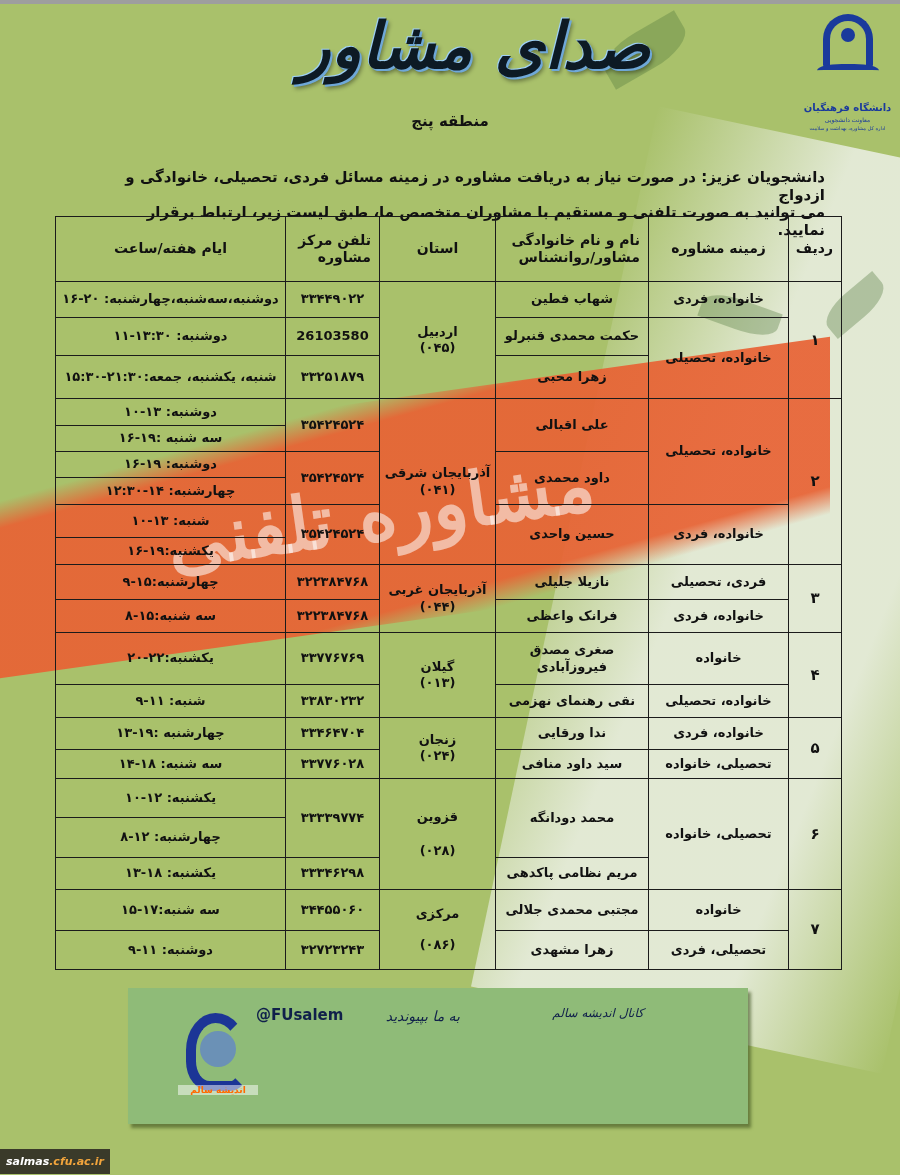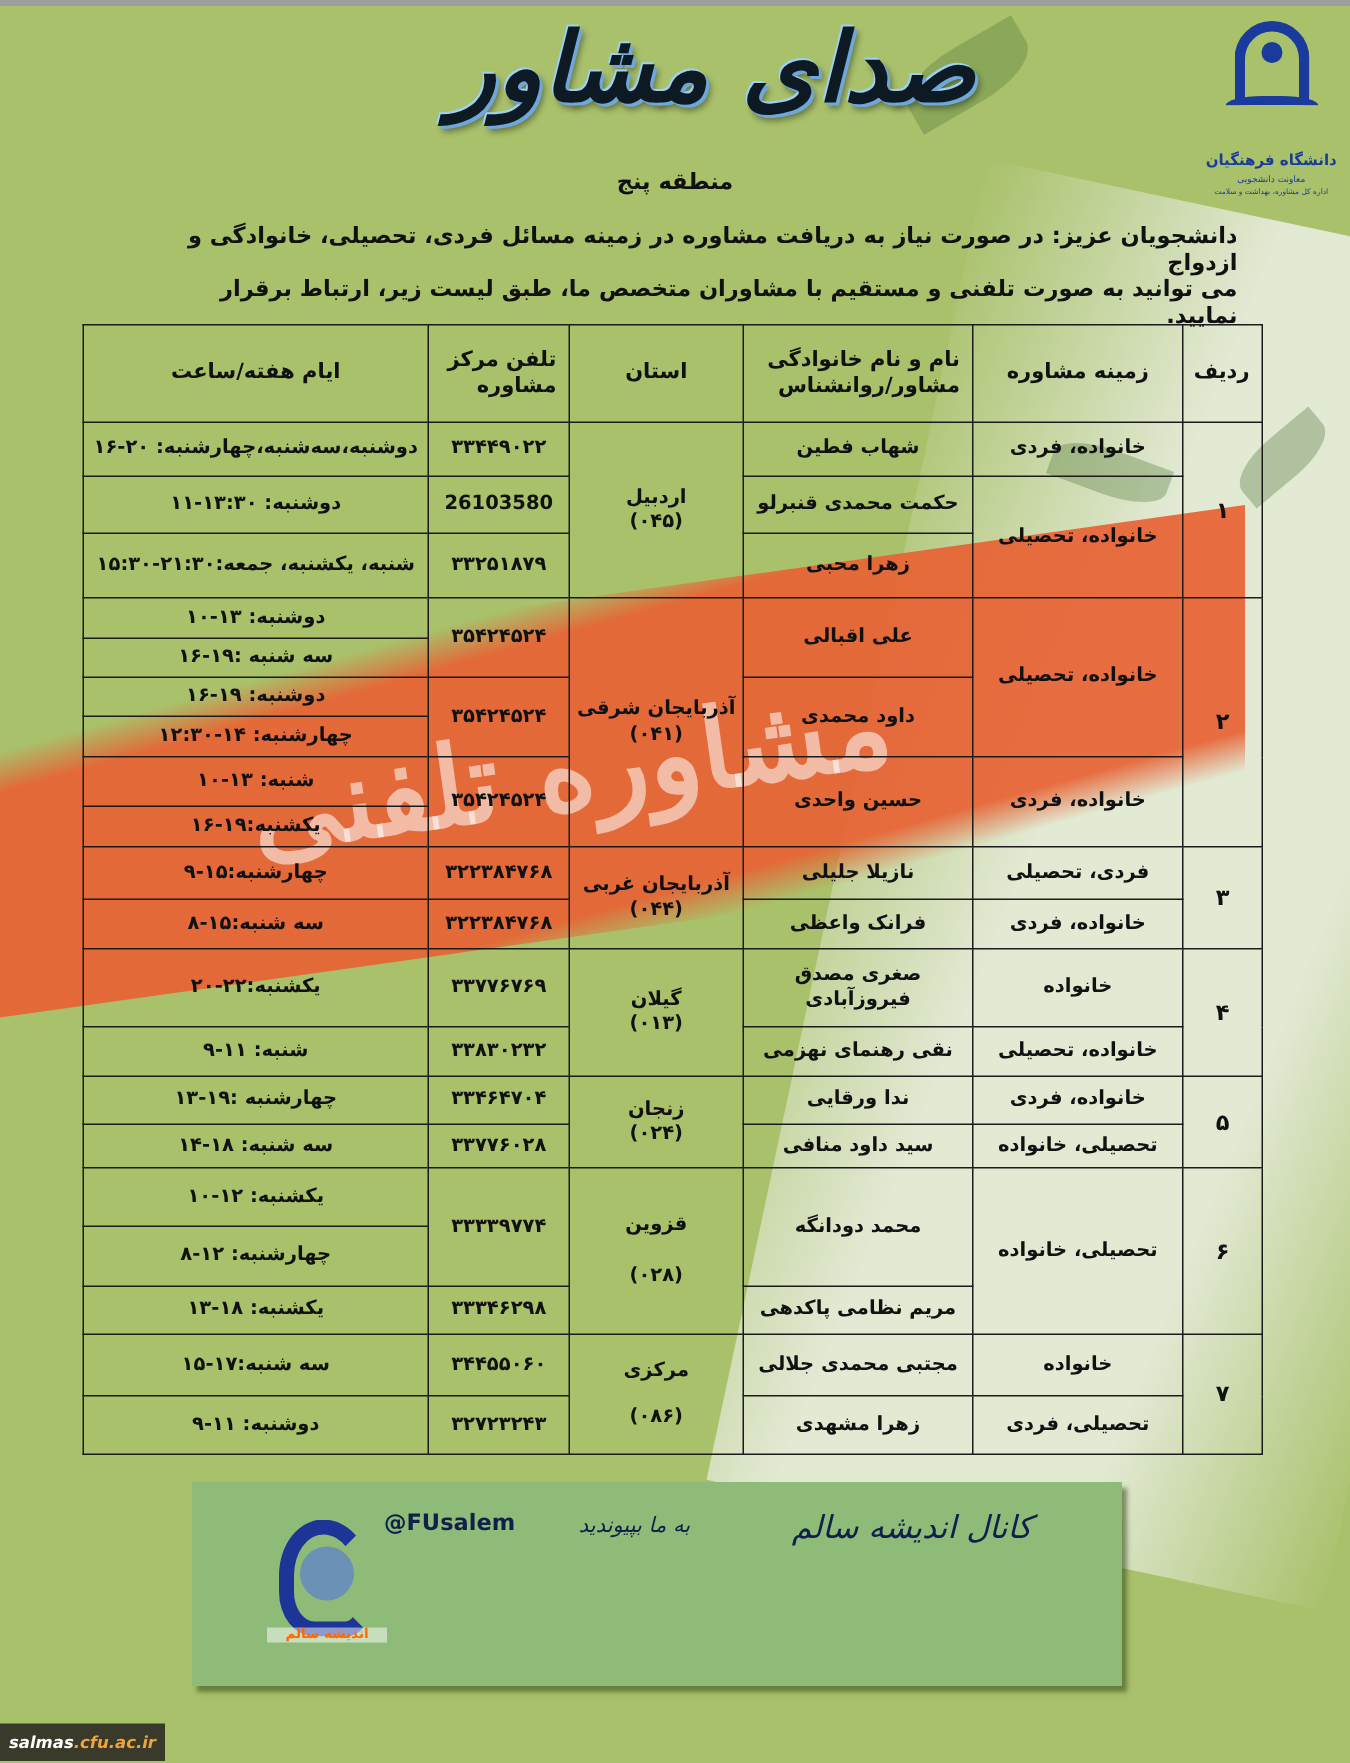--- a/index.html
+++ b/index.html
@@ -42,21 +42,21 @@
   .logo { position: absolute; left: 800px; top: 14px; width: 95px; height: 125px; text-align: center; }
   .logo-mark { width: 62px; height: 72px; margin: 0 auto; position: relative; }
   .logo-mark .arch { position: absolute; left: 6px; top: 0; width: 50px; height: 56px; border: 7px solid #1a3a9c; border-radius: 26px 26px 6px 6px; border-bottom-width: 0; }
   .logo-mark .dot { position: absolute; left: 24px; top: 14px; width: 14px; height: 14px; border-radius: 50%; background: #1a3a9c; }
   .logo-mark .book { position: absolute; left: 0; top: 50px; width: 62px; height: 16px; border-top: 6px solid #1a3a9c; border-radius: 40% 40% 0 0; }
   .logo-name { font-size: 10px; font-weight: bold; color: #1a3a9c; direction: rtl; margin-top: 16px; }
   .logo-sub1 { font-size: 6px; color: #1a3a9c; direction: rtl; margin-top: 3px; }
   .logo-sub2 { font-size: 5px; color: #1a3a9c; direction: rtl; margin-top: 2px; white-space: nowrap; }
 
   .region { position: absolute; left: 380px; top: 112px; width: 140px; text-align: center; font-size: 15px; font-weight: bold; direction: rtl; }
-  .intro { position: absolute; left: 120px; width: 705px; direction: rtl; text-align: right; font-size: 15px; font-weight: bold; }
+  .intro { position: absolute; left: 120px; width: 705px; direction: rtl; text-align: right; font-size: 15px; font-weight: bold; margin-top: 20px; }
   .intro.l1 { top: 148px; }
   .intro.l2 { top: 183px; }
 
   
   table.grid {
     position: absolute; left: 55px; top: 216px; width: 786px;
     border-collapse: collapse; direction: rtl; table-layout: fixed;
     font-size: 13px; font-weight: bold;
   }
   table.grid th, table.grid td {
@@ -75,21 +75,21 @@
 
   
   .footer-box {
     position: absolute; left: 128px; top: 988px; width: 620px; height: 136px;
     background: #8fbb78; box-shadow: 3px 4px 3px rgba(60,80,30,0.6);
   }
   .footer-logo { position: absolute; left: 50px; top: 25px; width: 80px; height: 95px; }
   .footer-logo .head { position: absolute; left: 8px; top: 0; width: 62px; height: 78px; border: 10px solid #1c3596; border-radius: 50% 55% 30% 40%; border-right-color: transparent; }
   .footer-logo .inner { position: absolute; left: 22px; top: 18px; width: 36px; height: 36px; background: #5b7fd0; border-radius: 50%; opacity: 0.7; }
   .footer-logo .lbl { position: absolute; left: 0; top: 72px; width: 80px; font-size: 9px; color: #ff6a00; font-weight: bold; direction: rtl; text-align: center; background: rgba(255,255,255,0.5); }
-  .channel { position: absolute; left: 380px; top: 18px; width: 180px; font-family: "DejaVu Serif", serif; font-style: italic; font-size: 21px; direction: rtl; text-align: right; color: #10204a; }
+  .channel { position: absolute; left: 380px; top: 18px; width: 180px; font-family: "DejaVu Serif", serif; font-style: italic; font-size: 12px; direction: rtl; text-align: center; color: #10204a; }
   .join { position: absolute; left: 222px; top: 20px; width: 110px; font-family: "DejaVu Serif", serif; font-style: italic; font-size: 14px; direction: rtl; text-align: right; color: #10204a; }
   .handle { position: absolute; left: 128px; top: 18px; font-size: 15px; font-weight: bold; color: #10204a; }
   .desc { position: absolute; left: 210px; top: 60px; width: 390px; font-family: "DejaVu Serif", serif; font-style: italic; font-size: 15px; direction: rtl; text-align: right; color: #10204a; }
 
   .site-badge { position: absolute; left: 0; top: 1149px; padding: 6px 6px; background: #3a3a2a; font-size: 11px; font-weight: bold; font-style: italic; }
   .site-badge .a { color: #ffffff; }
   .site-badge .b { color: #f1a43c; }
 </style>
 </head>
 <body>

